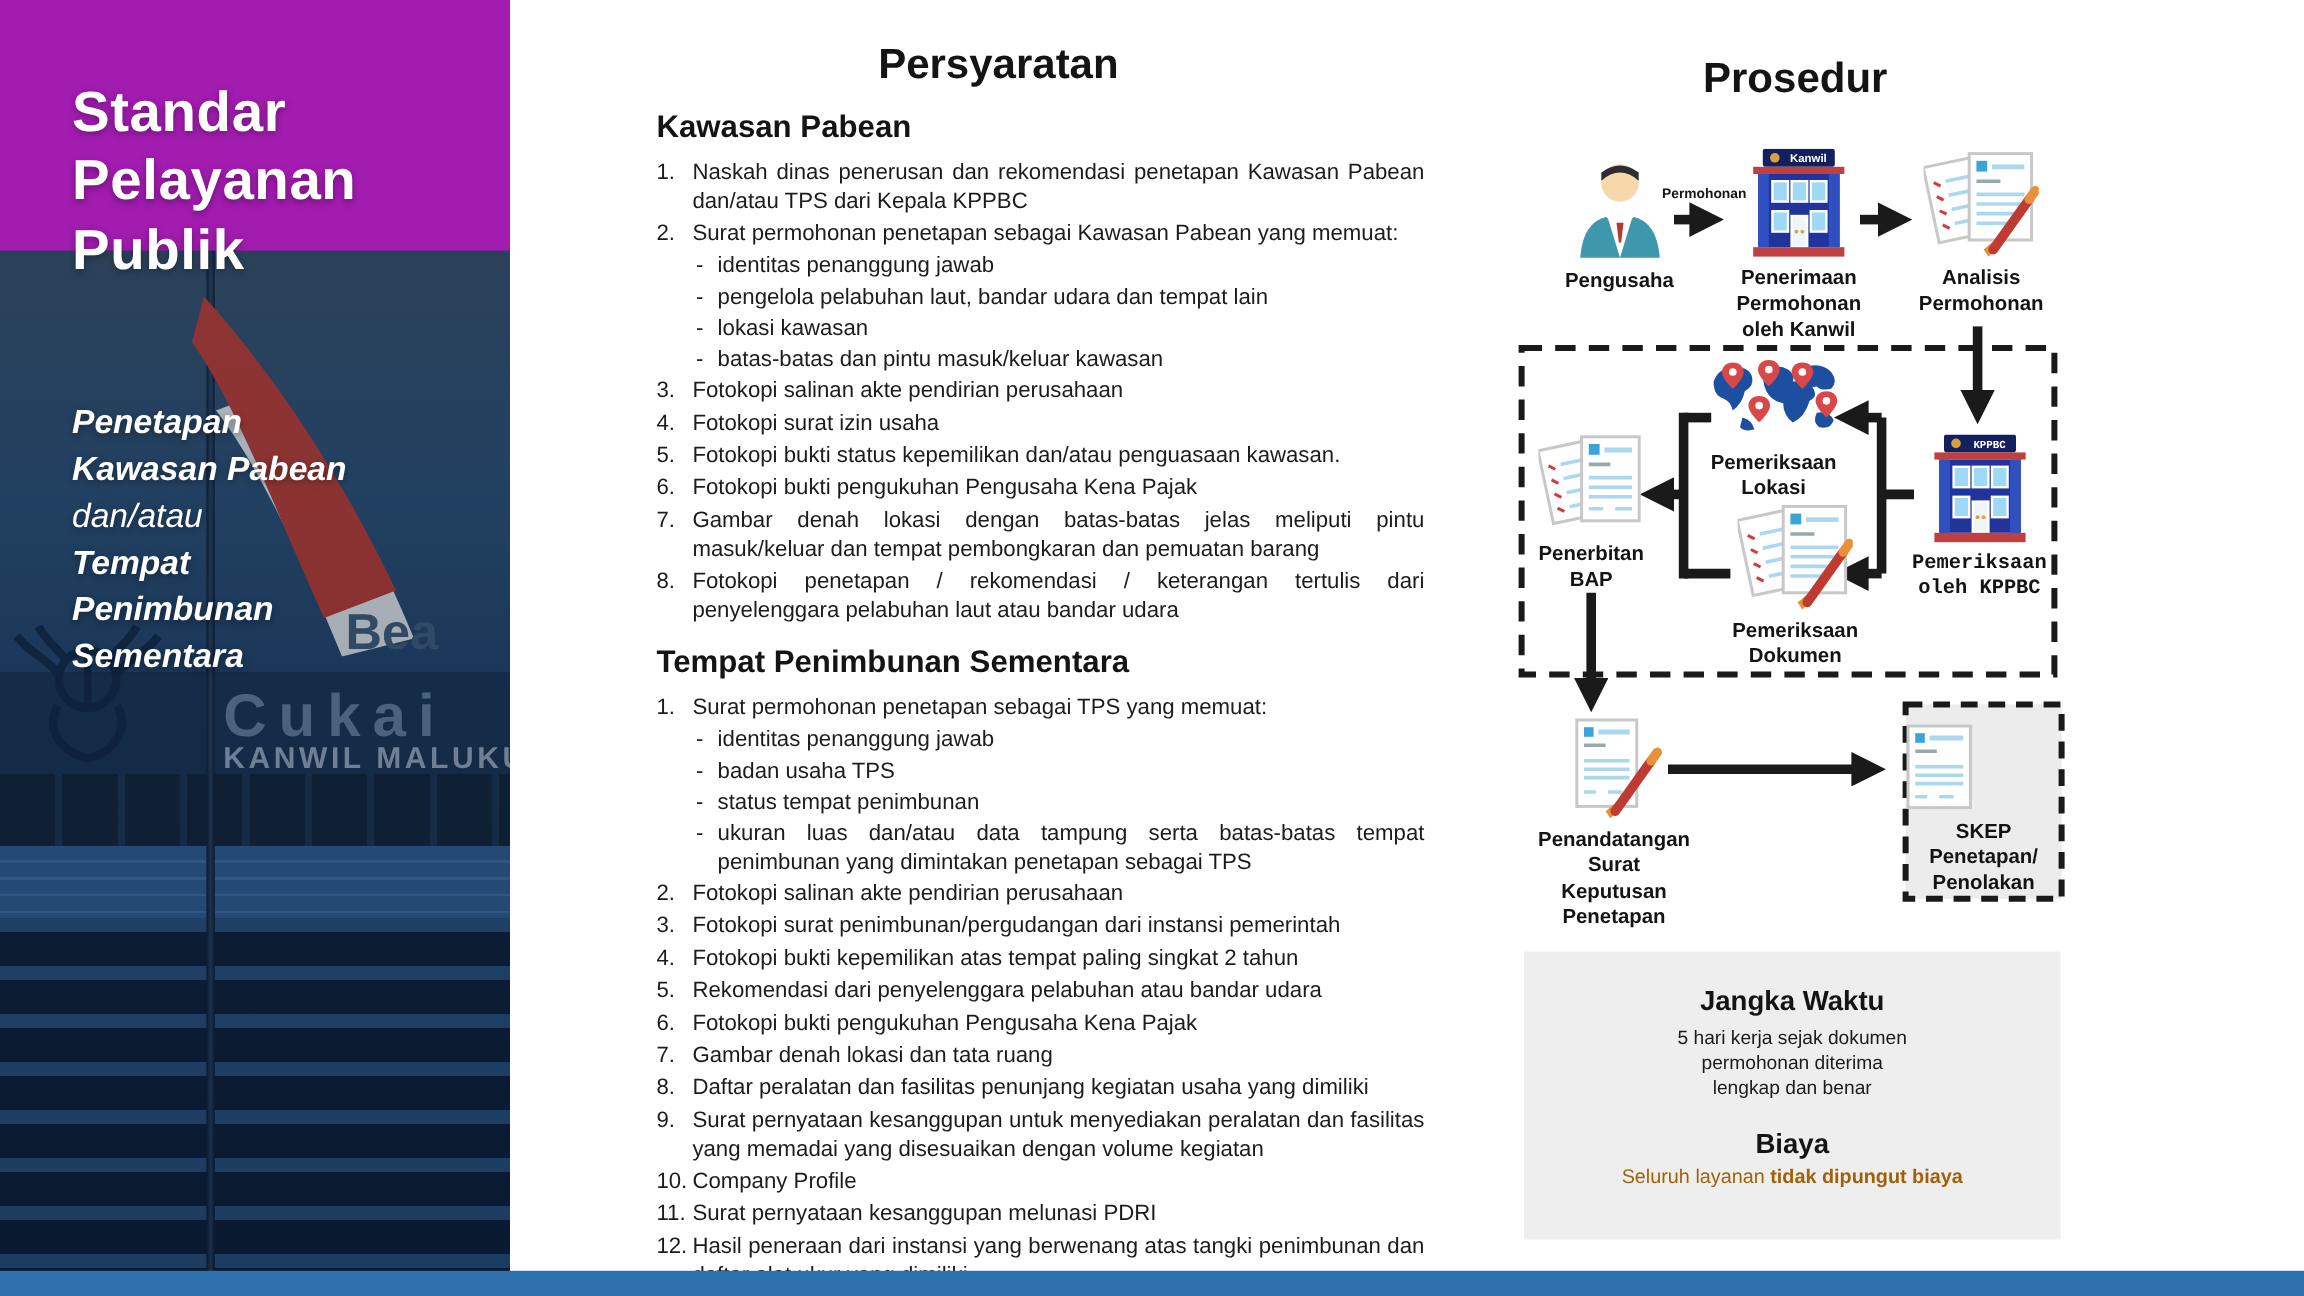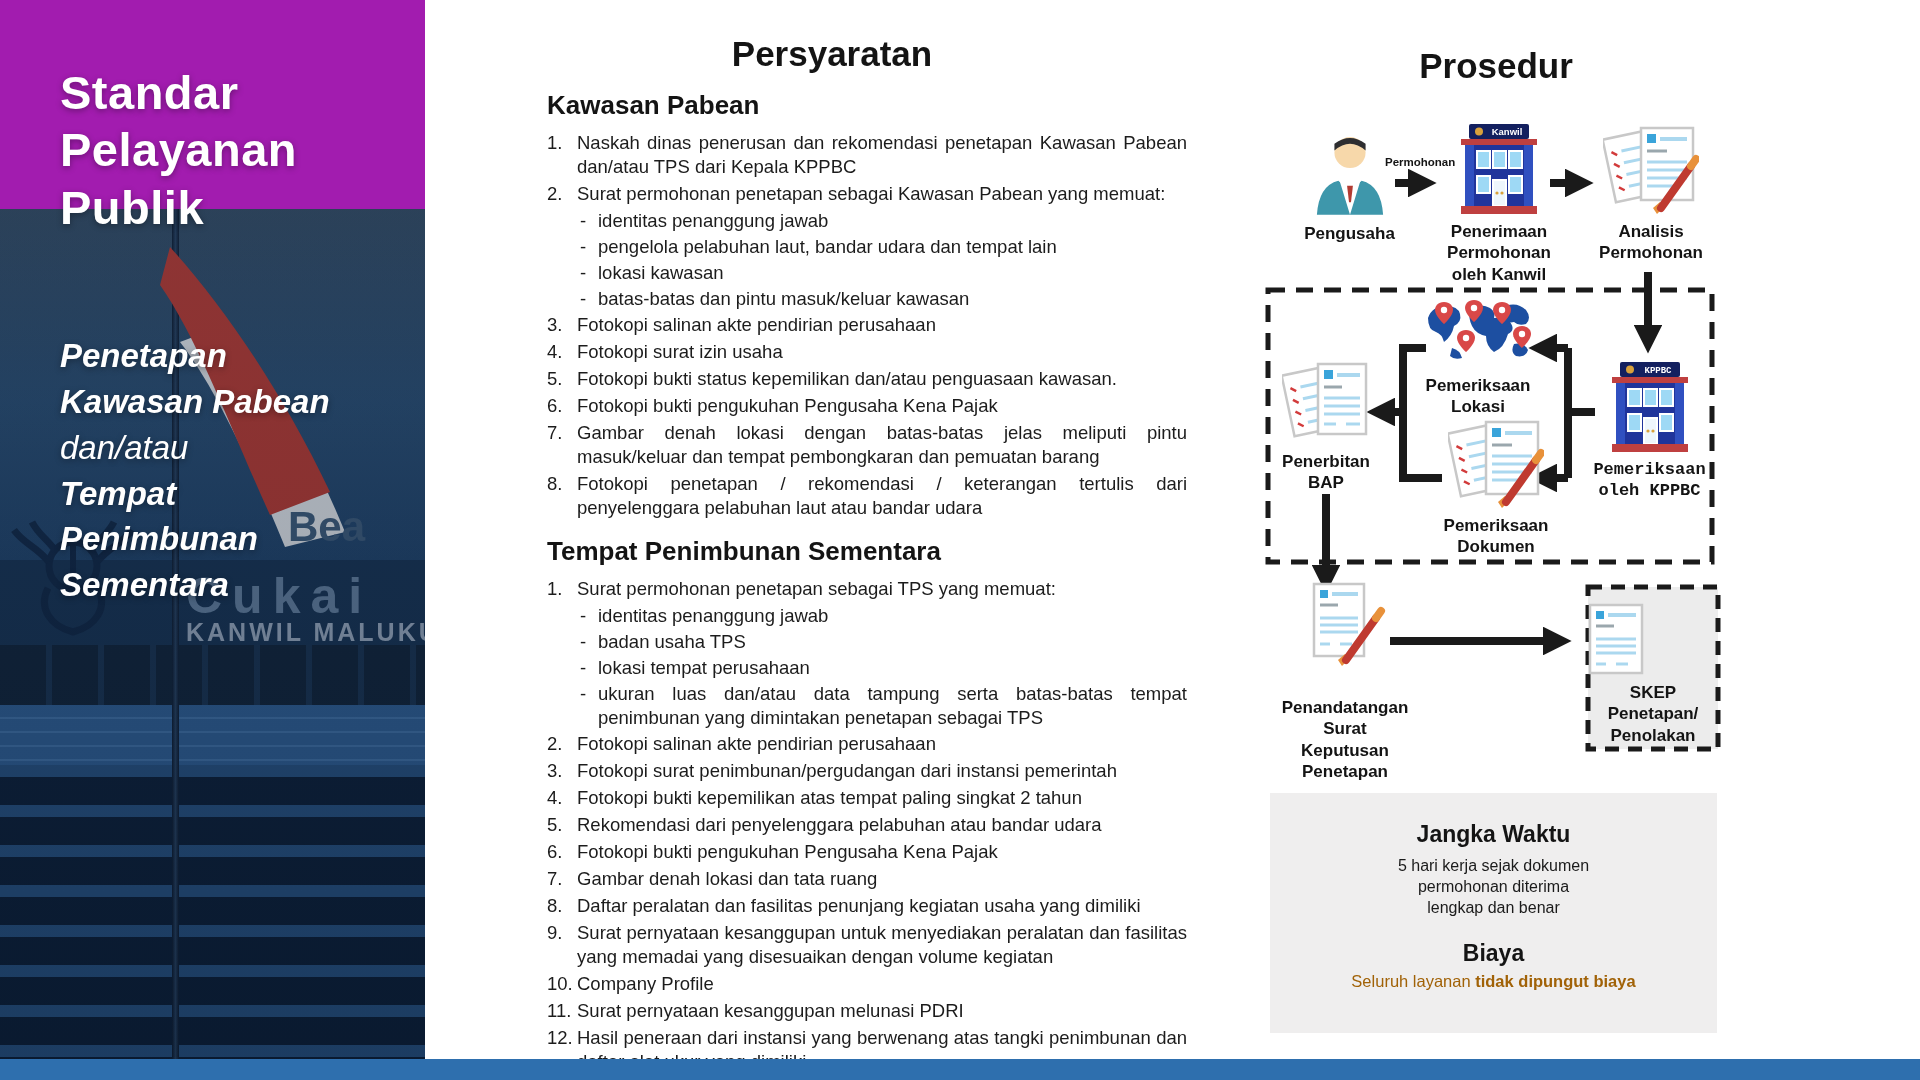--- a/index.html
+++ b/index.html
@@ -18,21 +18,21 @@
   .ph-wall    { position:absolute; left:0; top:496px; width:100%; height:60px;  background:repeating-linear-gradient(180deg,#2c5b8f 0 12px,#3d6da1 12px 14px); }
   .ph-rail    { position:absolute; left:0; top:556px; width:100%; height:315px; background:repeating-linear-gradient(180deg,#244e7c 0 12px,#0a1d35 12px 40px); }
   .ph-tint    { position:absolute; inset:0; background:linear-gradient(180deg, rgba(30,45,70,.25), rgba(8,18,35,.30)); }
   .flagpole { position:absolute; left:172px; top:0; width:7px; height:871px; background:linear-gradient(90deg,#0b1a2e,#223c5a,#0b1a2e); }
   .flag-svg { position:absolute; left:160px; top:38px; }
   .emblem-svg { position:absolute; left:8px; top:295px; }
   .sign-bea    { position:absolute; left:288px; top:294px; font-size:42px; font-weight:bold; color:#3a5876; }
   .sign-cukai  { position:absolute; left:186px; top:358px; font-size:50px; font-weight:bold; color:#5f7b99; letter-spacing:10px; }
   .sign-kanwil { position:absolute; left:186px; top:409px; font-size:25px; font-weight:bold; color:#93a4b8; letter-spacing:3px; white-space:nowrap; }
   .sb-title { position:absolute; z-index:2; left:60px; top:64px; color:#fff; font-size:47px; font-weight:800; line-height:1.22; letter-spacing:.5px; text-shadow:0 2px 6px rgba(0,0,0,.35); }
-  .sb-sub   { position:absolute; z-index:2; left:60px; top:333px; color:#fff; font-style:italic; font-size:33px; font-weight:700; line-height:1.39; text-shadow:0 2px 6px rgba(0,0,0,.35); }
+  .sb-sub   { position:absolute; z-index:2; left:60px; top:333px; color:#fff; font-style:italic; font-size:28px; font-weight:700; line-height:1.39; text-shadow:0 2px 6px rgba(0,0,0,.35); }
   .sb-sub .light { font-weight:400; }
 
   
   .footer { position:absolute; left:0; bottom:0; width:1920px; height:21px; background:#2e6fae; z-index:5; }
 
   
   .req { position:absolute; left:547px; top:34px; width:640px; }
   .req-h1 { margin:0 70px 16px 0; text-align:center; font-size:35px; font-weight:800; color:#141414; }
   .req-h2 { margin:0 0 10px 0; font-size:26px; font-weight:800; color:#141414; }
   .req-sec2 { margin-top:16px; }
@@ -192,21 +192,21 @@
           <span class="tx">identitas penanggung jawab</span>
         </div>
 
         <div class="req-item sub">
           <span class="mk">-</span>
           <span class="tx">badan usaha TPS</span>
         </div>
 
         <div class="req-item sub">
           <span class="mk">-</span>
-          <span class="tx">lokasi tempat perusahaan</span>
+          <span class="tx">status tempat penimbunan</span>
         </div>
 
         <div class="req-item sub">
           <span class="mk">-</span>
           <span class="tx">ukuran luas dan/atau data tampung serta batas-batas tempat penimbunan yang dimintakan penetapan sebagai TPS</span>
         </div>
 
         <div class="req-item">
           <span class="mk">2.</span>
           <span class="tx">Fotokopi salinan akte pendirian perusahaan</span>
@@ -472,21 +472,21 @@
           <path d="M42,40 H78"></path>
           <path d="M42,48 H78"></path>
           <path d="M42,56 H78"></path>
           <path d="M42,66 H54"></path>
           <path d="M64,66 H78"></path>
         </g>
     </svg>
     <div class="nlabel">Penerbitan BAP</div>
   </div>
 
-  <div class="pnode" style="left:28px; top:582px; width:134px;gap:24px;">
+  <div class="pnode" style="left:28px; top:598px; width:134px;">
     <svg width="86" height="84" viewBox="0 0 86 84">
       <rect x="12" y="2" width="50" height="72" fill="#ffffff" stroke="#c8c8c8" stroke-width="2.5"></rect>
       <rect x="18" y="8" width="8" height="8" fill="#3aa4da"></rect>
       <path d="M30,12 H56" stroke="#abd8ef" stroke-width="4"></path>
       <path d="M18,23 H36" stroke="#9aa7ad" stroke-width="3"></path>
       <g stroke="#abd8ef" stroke-width="3">
           <path d="M18,36 H56"></path>
           <path d="M18,43 H56"></path>
           <path d="M18,50 H56"></path>
           <path d="M18,62 H28"></path>

